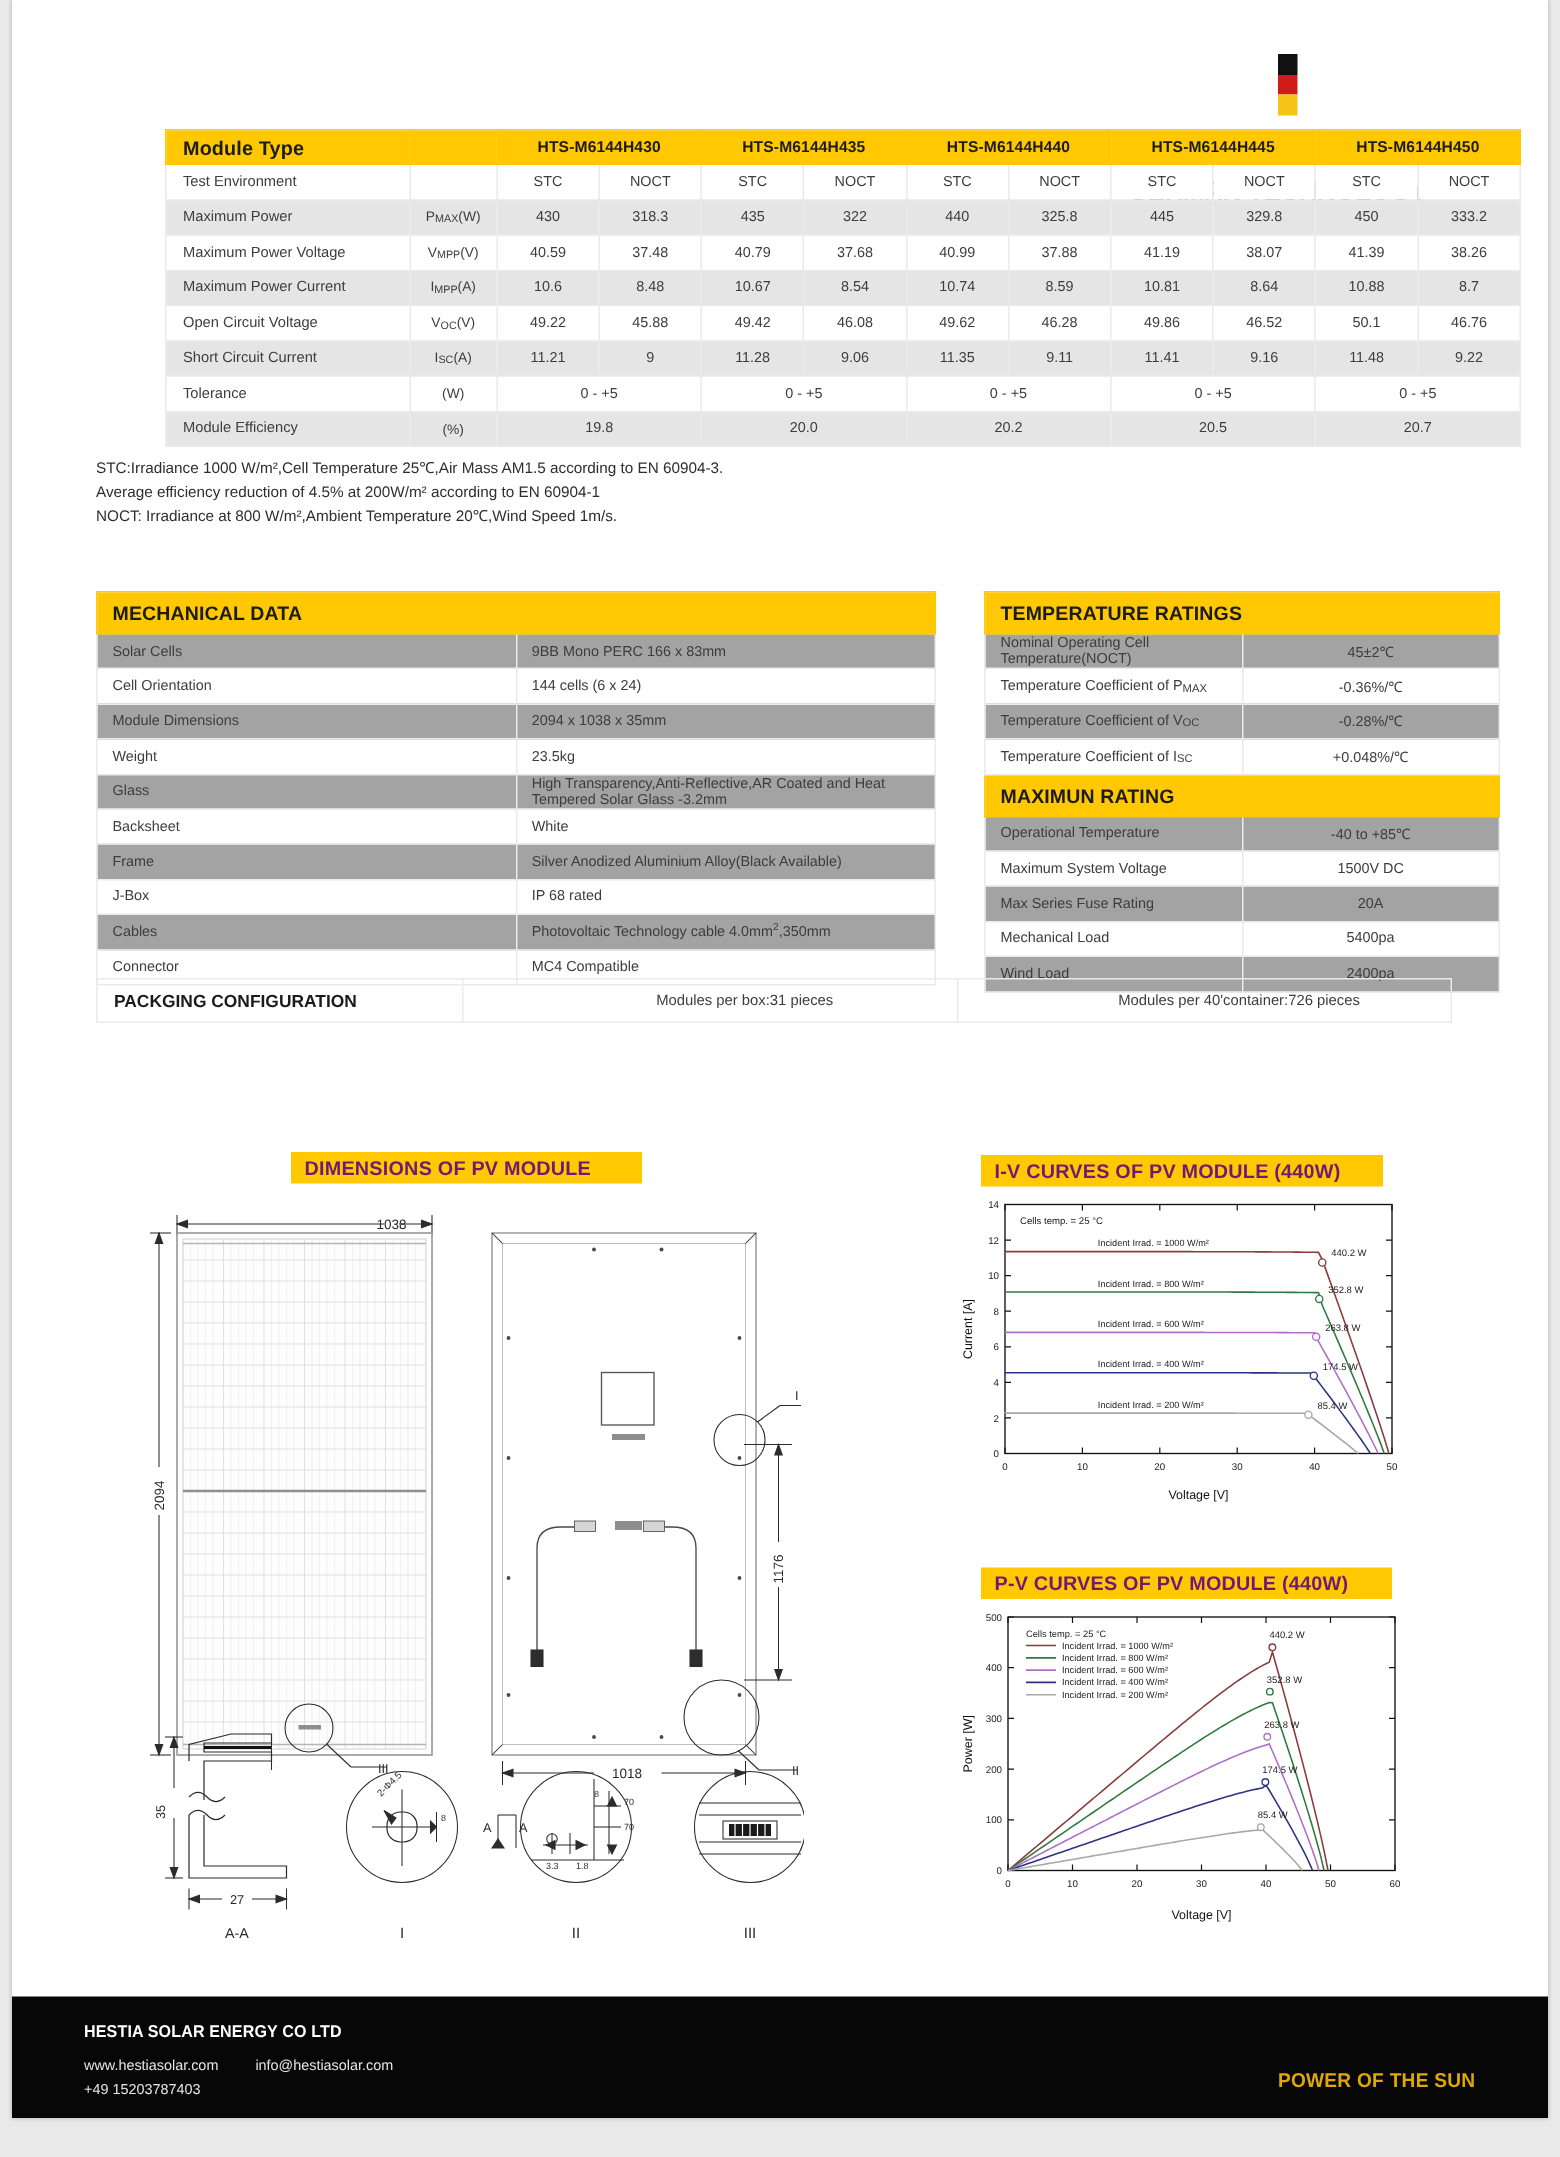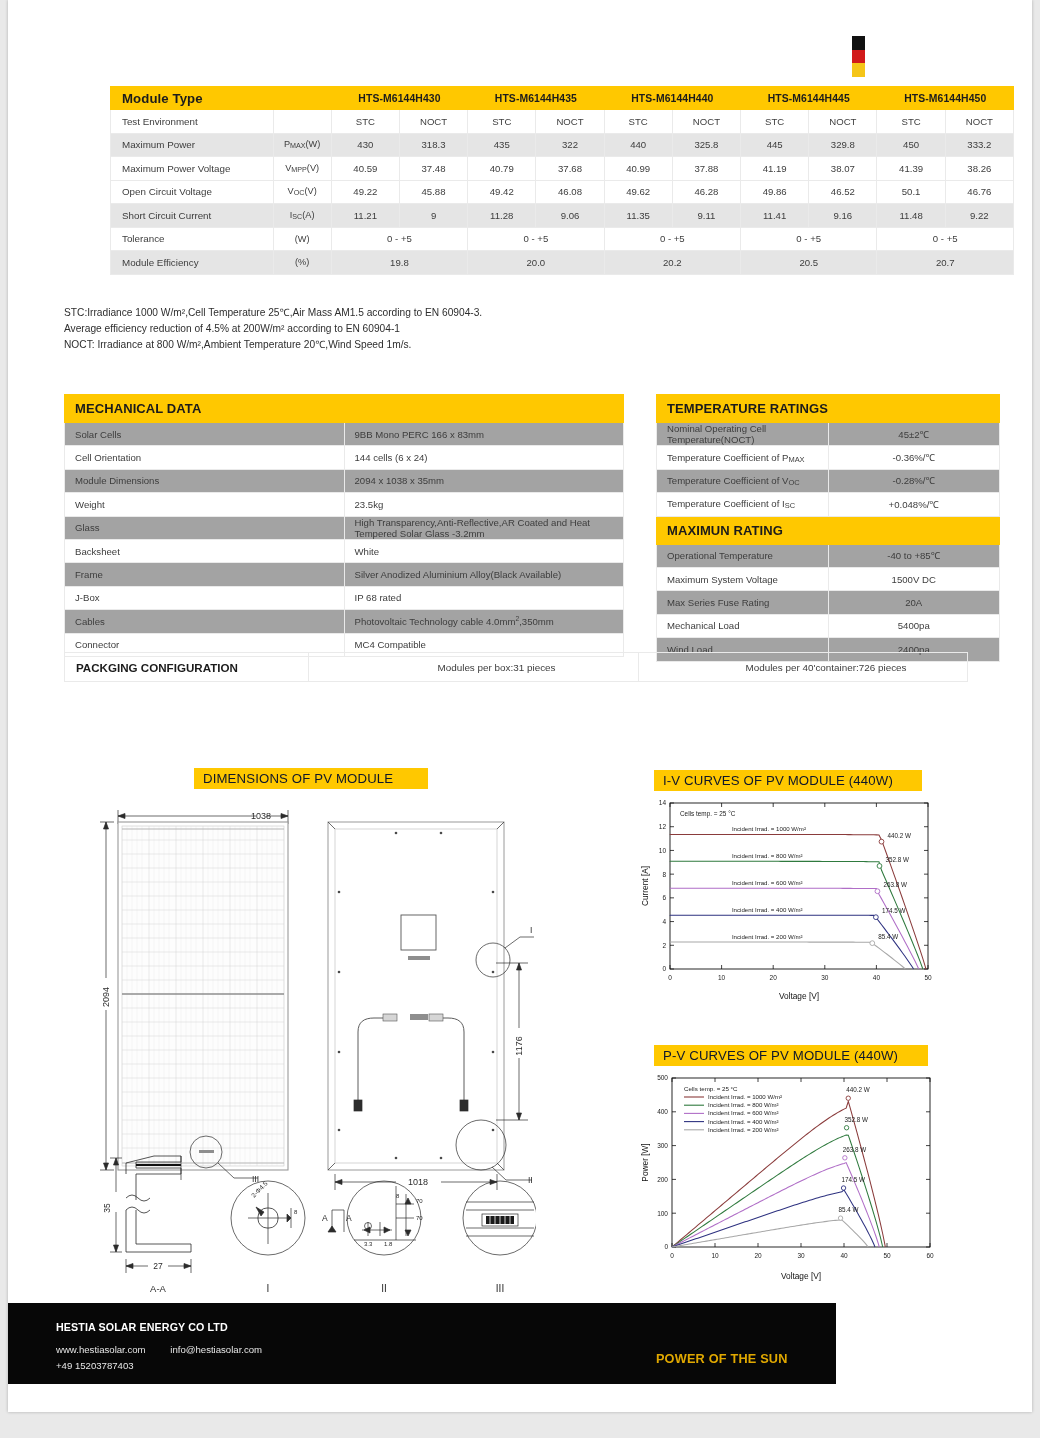--- a/index.html
+++ b/index.html
@@ -72,36 +72,36 @@
   #pack { position:absolute; left:56px; top:652px; width:904px; }
   #pack table { border-collapse:collapse; table-layout:fixed; width:904px;
                 font-size:9.9px; color:#3d3d3d; }
   #pack td { border:1px solid #eaeaea; height:29px; vertical-align:middle;
              text-align:center;padding-left:46px; }
   #pack td.t { text-align:left; padding-left:11px; font-weight:bold;
                font-size:11.6px; color:#1b1b1b; width:244px; }
 
   
   .banner {
-    position:absolute; background:#FFC800; color:#0f172a;
-    font-weight:normal; display:flex; align-items:center;
+    position:absolute; background:#FFC800; color:#701a75;
+    font-weight:bold; display:flex; align-items:center;
     padding:0 9px; letter-spacing:.15px;
   }
 
   
   #draw { position:absolute; left:88px; top:800px; width:440px; height:500px; }
   #draw svg { display:block; }
 
   
   .chartbox { position:absolute; background:#fff; }
   .chartbox svg { display:block; }
 
   
   #footer {
-    position:absolute; left:8px; top:1303px; width:828px; height:81px;
+    position:absolute; left:8px; top:1331px; width:1024px; height:81px;
     background:#070707;
   }
   #footer .co { position:absolute; left:48px; top:18px; color:#fff;
                 font-weight:bold; font-size:11.4px; letter-spacing:.1px;
                 transform:scaleX(.94); transform-origin:left center; }
   #footer .l1 { position:absolute; left:48px; top:41px; color:#e6e6e6;
                 font-size:9.6px; }
   #footer .l1 span { margin-right:22px; }
   #footer .l2 { position:absolute; left:48px; top:57px; color:#e6e6e6;
                 font-size:9.6px; }
@@ -189,20 +189,34 @@
             <td class="v">40.59</td>
             <td class="v">37.48</td>
             <td class="v">40.79</td>
             <td class="v">37.68</td>
             <td class="v">40.99</td>
             <td class="v">37.88</td>
             <td class="v">41.19</td>
             <td class="v">38.07</td>
             <td class="v">41.39</td>
             <td class="v">38.26</td>
+          </tr>
+          <tr class="alt">
+            <td class="lbl">Maximum Power Current</td>
+            <td class="sym">I<sub class="sc">MPP</sub>(A)</td>
+            <td class="v">10.6</td>
+            <td class="v">8.48</td>
+            <td class="v">10.67</td>
+            <td class="v">8.54</td>
+            <td class="v">10.74</td>
+            <td class="v">8.59</td>
+            <td class="v">10.81</td>
+            <td class="v">8.64</td>
+            <td class="v">10.88</td>
+            <td class="v">8.7</td>
           </tr>
           <tr class="">
             <td class="lbl">Open Circuit Voltage</td>
             <td class="sym">V<sub class="sc">OC</sub>(V)</td>
             <td class="v">49.22</td>
             <td class="v">45.88</td>
             <td class="v">49.42</td>
             <td class="v">46.08</td>
             <td class="v">49.62</td>
             <td class="v">46.28</td>

